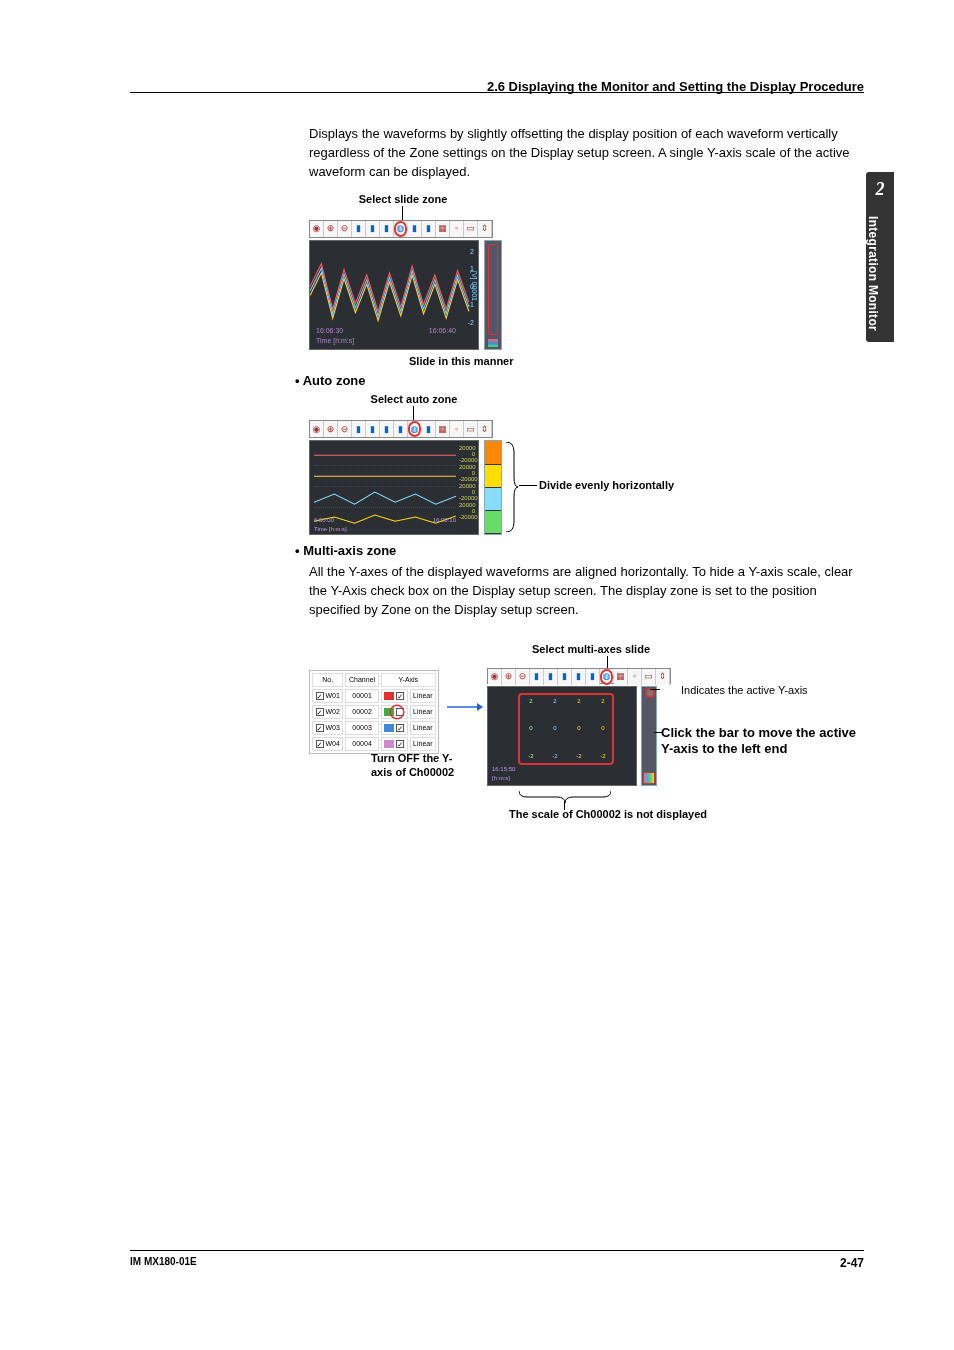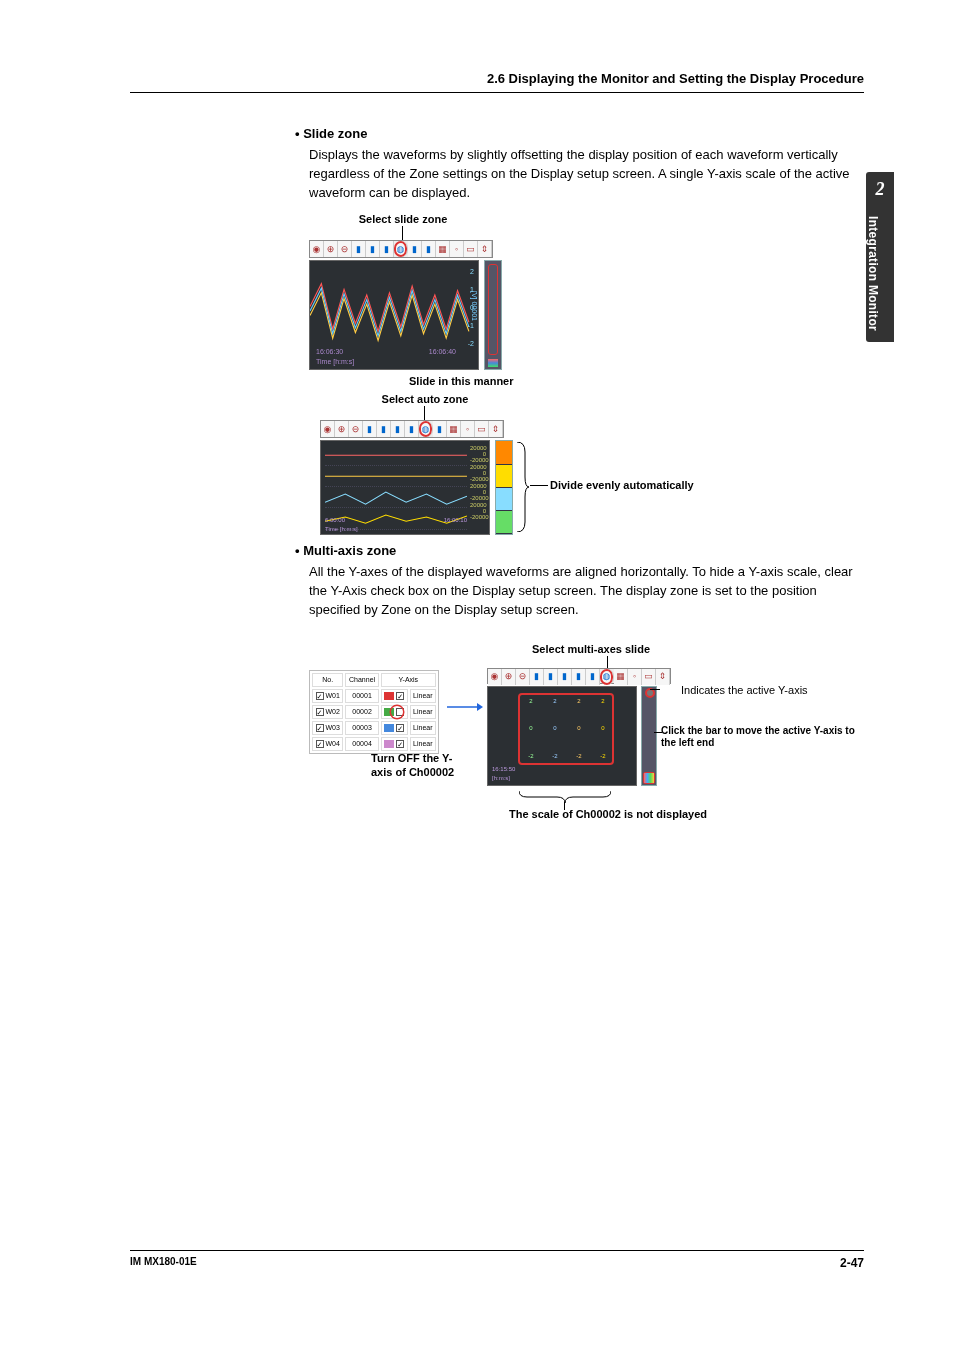--- a/index.html
+++ b/index.html
@@ -7,21 +7,21 @@
   .page { position: relative; width: 954px; height: 1350px; }
 
   
   .side-tab { position: absolute; right: 60px; top: 172px; width: 28px; height: 170px; background: #333; border-top-left-radius: 3px; border-bottom-left-radius: 3px; }
   .side-tab .num-box { width: 28px; height: 34px; display:flex; align-items:center; justify-content:center; }
   .side-tab .num { color: #fff; font-size: 18px; font-weight: bold; font-family: "Times New Roman", serif; font-style: italic; }
   .side-tab .vtext { writing-mode: vertical-rl; color:#fff; font-size: 12px; font-weight: bold; text-align:center; height: 136px; display:flex; align-items:center; justify-content:center; letter-spacing: 0.3px; }
 
   
   .header-line { position:absolute; left: 130px; right: 90px; top: 92px; border-bottom: 1px solid #000; }
-  .header-text { position:absolute; right: 90px; top: 90px; transform: translateY(-100%); font-size: 13px; font-weight: bold; padding-bottom: 4px; }
+  .header-text { position:absolute; right: 90px; top: 98px; transform: translateY(-100%); font-size: 13px; font-weight: bold; padding-bottom: 4px; }
 
   .content { position:absolute; left: 295px; top: 125px; width: 560px; font-size: 13px; line-height: 1.45; }
   .bullet-head { font-weight: bold; font-size: 13px; margin-bottom: 2px; }
   .bullet-head::before { content: "•  "; font-weight: bold; }
   .para { margin-left: 14px; margin-bottom: 10px; }
 
   .figcap { font-size: 11px; font-weight: bold; text-align:center; }
   .figcap-left { font-size: 11px; font-weight: bold; }
 
   
@@ -36,21 +36,21 @@
   .fig1 .plot .axis-time .tl { color:#a8c; }
   .fig1 .plot .yaxis { position:absolute; right:4px; top:6px; bottom:20px; width:16px; display:flex; flex-direction:column; justify-content:space-between; align-items:flex-end; color:#8df; font-size:7px; }
   .fig1 .plot .ylabel { position:absolute; right:-1px; top:30px; writing-mode: vertical-rl; font-size:7px; color:#7cf; }
   .fig1 .slideframe { position:absolute; left:175px; top:48px; width:18px; height:110px; border:1px solid #8aa; background:#556; }
   .fig1 .slideframe .inner { position:absolute; left:3px; right:3px; top:3px; bottom:14px; border:1px solid #d33; border-radius:3px; }
   .fig1 .slideframe .handle { position:absolute; left:3px; right:3px; bottom:2px; height:8px; background:linear-gradient(#f66,#48d,#4d6); }
   .fig1 .slidecap { position:absolute; left: 100px; top: 162px; font-size:11px; font-weight:bold; }
   .fig1-wrap { height: 180px; position: relative; }
 
   
-  .fig2 { position:relative; margin-left:25px; height: 150px; }
+  .fig2 { position:relative; margin-left:14px; height: 150px; }
   .fig2 .cap-top { position:absolute; left:40px; top:0; width:130px; text-align:center; }
   .fig2 .pointer1 { position:absolute; left:104px; top:14px; width:1px; height:14px; background:#000; }
   .fig2 .toolbar { position:absolute; left:0; top:28px; height:18px; display:flex; border:1px solid #888; background:#eee; }
   .fig2 .plot { position:absolute; left:0; top:48px; width:170px; height:95px; background:#2b2f33; border:1px solid #666; }
   .fig2 .plot .row { position:absolute; left:4px; right:22px; height:22%; border-bottom:1px dotted #445; }
   .fig2 .plot .row.r1 { top:4%; } .fig2 .plot .row.r2 { top:27%; } .fig2 .plot .row.r3 { top:50%; } .fig2 .plot .row.r4 { top:73%; }
   .fig2 .plot .ystack { position:absolute; right:3px; top:4px; bottom:14px; width:16px; }
   .fig2 .plot .yseg { height:25%; color:#cc6; font-size:6px; text-align:right; line-height:1; }
   .fig2 .plot .axis-time { position:absolute; left:4px; right:22px; bottom:1px; font-size:6px; color:#b9d; display:flex; justify-content:space-between; }
   .fig2 .slideframe { position:absolute; left:175px; top:48px; width:18px; height:95px; border:1px solid #8aa; background:#556; }
@@ -83,21 +83,21 @@
   .fig3 .plot .multibox .y1{ left:0; color:#9f9; } .fig3 .plot .multibox .y2{ left:24px; color:#9cf; } .fig3 .plot .multibox .y3{ left:48px; color:#fc6; } .fig3 .plot .multibox .y4{ left:72px; color:#fd0; }
   .fig3 .plot .tlabel { position:absolute; left:4px; bottom:2px; color:#b9d; font-size:6px; }
   .fig3 .slideframe { position:absolute; left:332px; top:56px; width:16px; height:100px; border:1px solid #8aa; background:#556; }
   .fig3 .slideframe .gear { position:absolute; right:1px; top:1px; width:10px; height:10px; border:2px solid #d33; border-radius:50%; background:#777; }
   .fig3 .slideframe .bars { position:absolute; bottom:2px; left:2px; right:2px; height:10px; background:linear-gradient(90deg,#f66,#4af,#5d5,#fc4); }
   .fig3 .slideframe .bars-outline { position:absolute; bottom:1px; left:1px; right:1px; height:12px; border:1.5px solid #d33; border-radius:2px; }
 
   .fig3 .line-to-gear { position:absolute; left:341px; top:59px; width:10px; height:1px; background:#000; }
   .fig3 .rcap1 { position:absolute; left:372px; top:53px; font-size:11px; font-weight:normal; }
   .fig3 .line-to-bars { position:absolute; left:345px; top:102px; width:8px; height:1px; background:#000; }
-  .fig3 .rcap2 { position:absolute; left:352px; top:95px; font-size:10px; font-weight:bold; width: 210px; line-height:1.25; }
+  .fig3 .rcap2 { position:absolute; left:352px; top:95px; font-size:13px; font-weight:bold; width: 210px; line-height:1.25; }
 
   .fig3 .underbrace { position:absolute; left:210px; top:160px; width:92px; height:12px; }
   .fig3 .underbrace svg { width:92px; height:12px; }
   .fig3 .ubline { position:absolute; left:255px; top:172px; width:1px; height:8px; background:#000; }
   .fig3 .ubcap { position:absolute; left:200px; top:178px; font-size:11px; font-weight:bold; line-height:1.25; }
 
   
   .bottom-rule { position:absolute; left:130px; right:90px; top:1250px; border-top:1px solid #000; }
   .footer-l { position:absolute; left:130px; top:1256px; font-size:10px; font-weight:bold;text-align:right; }
   .footer-r { position:absolute; right:90px; top:1256px; font-size:12px; font-weight:bold; }
@@ -114,21 +114,20 @@
         <span class="num">2</span>
       </div>
     <div class="vtext">Integration Monitor</div>
   </div>
 
   <div class="header-text">2.6  Displaying the Monitor and Setting the Display Procedure</div>
   <div class="header-line"></div>
 
   <div class="content">
 
-    <div class="bullet-head">Slide zone</div>
     <div class="para">Displays the waveforms by slightly offsetting the display position of each waveform vertically regardless of the Zone settings on the Display setup screen. A single Y-axis scale of the active waveform can be displayed.</div>
 
     <div class="fig1-wrap">
       <div class="fig1">
         <div class="cap-top figcap">Select slide zone</div>
         <div class="pointer1"></div>
         <div class="toolbar">
           <div class="tb-btn">◉</div>
           <div class="tb-btn">⊕</div>
           <div class="tb-btn">⊖</div>
@@ -163,20 +162,21 @@
           </div>
         </div>
         <div class="slideframe">
           <div class="inner"></div>
           <div class="handle"></div>
         </div>
         <div class="slidecap figcap-left">Slide in this manner</div>
       </div>
     </div>
 
+    <div class="bullet-head">Auto zone</div>
 
     <div class="fig2">
       <div class="cap-top figcap">Select auto zone</div>
       <div class="pointer1"></div>
       <div class="toolbar">
         <div class="tb-btn">◉</div>
         <div class="tb-btn">⊕</div>
         <div class="tb-btn">⊖</div>
         <div class="tb-btn" style="color:#06c">▮</div>
         <div class="tb-btn" style="color:#06c">▮</div>
@@ -226,21 +226,21 @@
         <div class="seg s2"></div>
         <div class="seg s3"></div>
         <div class="seg s4"></div>
       </div>
       <div class="brace">
         <svg viewBox="0 0 14 90">
             <path d="M2 0 Q10 0 10 10 L10 35 Q10 45 14 45 Q10 45 10 55 L10 80 Q10 90 2 90" fill="none" stroke="#000" stroke-width="1"></path>
           </svg>
       </div>
       <div class="arrow-line"></div>
-      <div class="rcap figcap-left">Divide evenly automatically</div>
+      <div class="rcap figcap-left">Divide evenly horizontally</div>
     </div>
 
     <div class="bullet-head">Multi-axis zone</div>
     <div class="para">All the Y-axes of the displayed waveforms are aligned horizontally. To hide a Y-axis scale, clear the Y-Axis check box on the Display setup screen. The display zone is set to the position specified by Zone on the Display setup screen.</div>
 
     <div class="fig3">
 
       <table class="table">
         <tbody>
             <tr>

